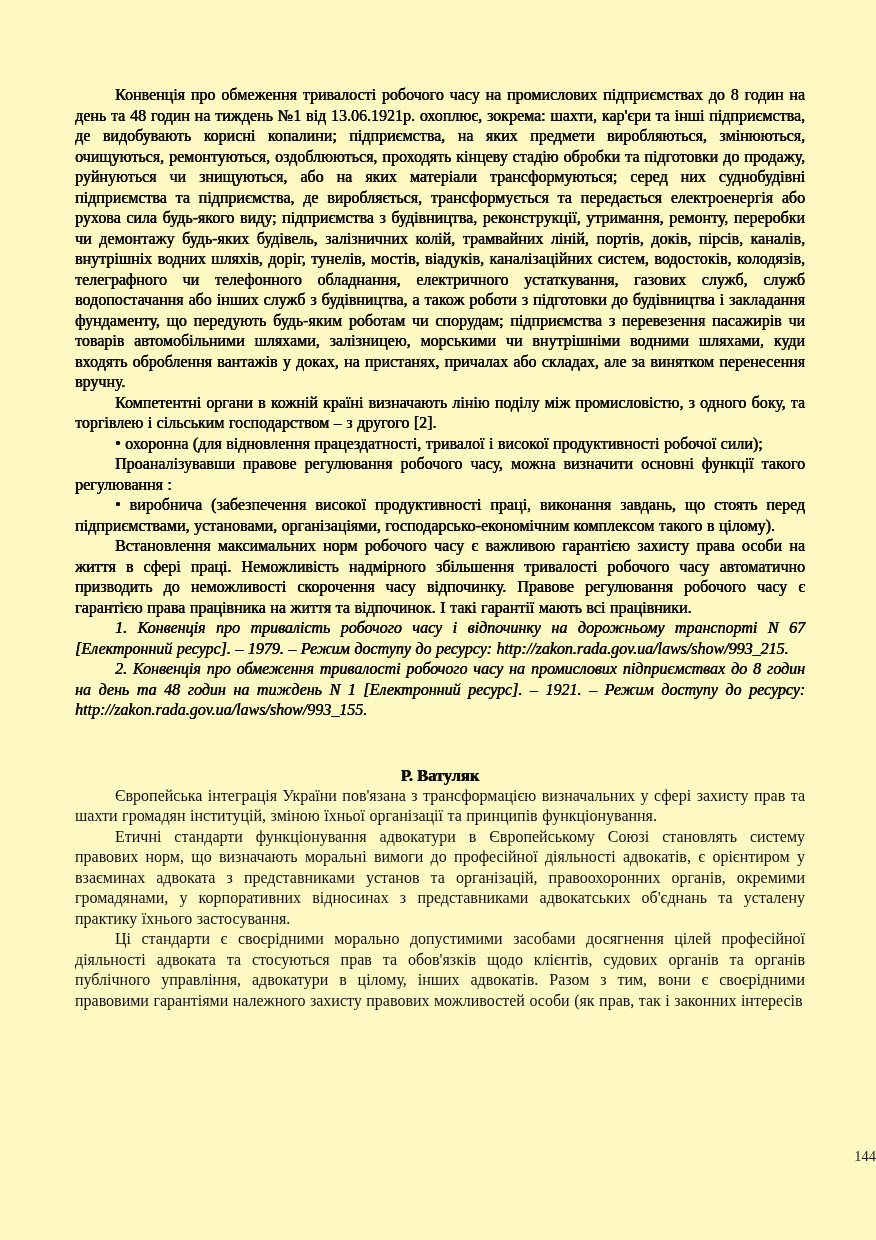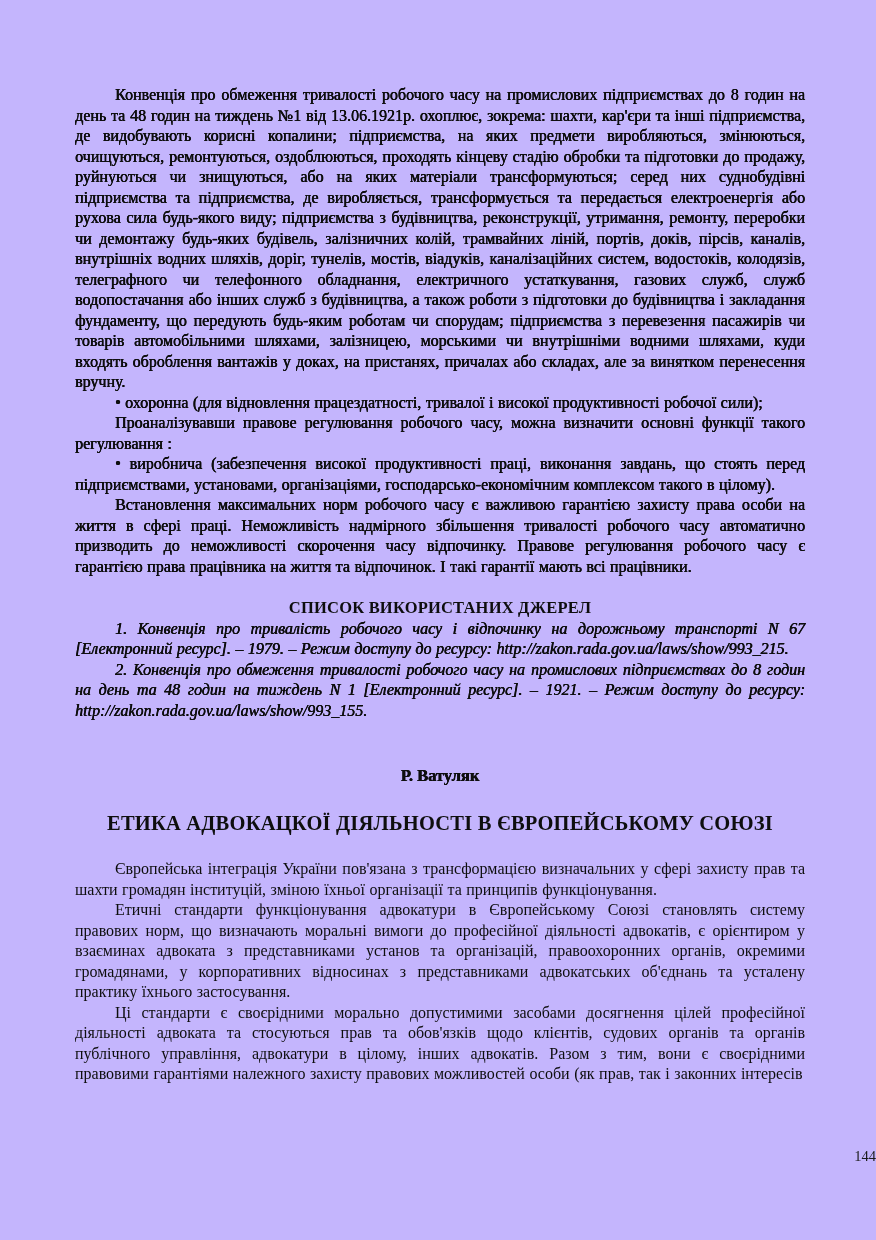--- a/index.html
+++ b/index.html
@@ -4,21 +4,21 @@
 <style>
   html, body {
     margin: 0;
     padding: 0;
     background: #ffffff;
   }
   .page {
     position: relative;
     width: 876px;
     height: 1240px;
-    background: #c4b5fd;
+    background: #fef9c3;
     font-family: "Liberation Serif", serif;
     color: #0e0e0e;
     overflow: hidden;
   }
   .content {
     position: absolute;
     left: 75px;
     top: 85px;
     width: 730px;
   }
@@ -78,40 +78,39 @@
   }
 </style>
 </head>
 <body>
 
 <div class="page">
   <div class="content">
 
     <p class="body heavy">Конвенція про обмеження тривалості робочого часу на промислових підприємствах до 8 годин на день та 48 годин на тиждень №1 від 13.06.1921р. охоплює, зокрема: шахти, кар'єри та інші підприємства, де видобувають корисні копалини; підприємства, на яких предмети виробляються, змінюються, очищуються, ремонтуються, оздоблюються, проходять кінцеву стадію обробки та підготовки до продажу, руйнуються чи знищуються, або на яких матеріали трансформуються; серед них суднобудівні підприємства та підприємства, де виробляється, трансформується та передається електроенергія або рухова сила будь-якого виду; підприємства з будівництва, реконструкції, утримання, ремонту, переробки чи демонтажу будь-яких будівель, залізничних колій, трамвайних ліній, портів, доків, пірсів, каналів, внутрішніх водних шляхів, доріг, тунелів, мостів, віадуків, каналізаційних систем, водостоків, колодязів, телеграфного чи телефонного обладнання, електричного устаткування, газових служб, служб водопостачання або інших служб з будівництва, а також роботи з підготовки до будівництва і закладання фундаменту, що передують будь-яким роботам чи спорудам; підприємства з перевезення пасажирів чи товарів автомобільними шляхами, залізницею, морськими чи внутрішніми водними шляхами, куди входять оброблення вантажів у доках, на пристанях, причалах або складах, але за винятком перенесення вручну.</p>
 
+    <p class="body heavy">Компетентні органи в кожній країні визначають лінію поділу між промисловістю, з одного боку, та торгівлею і сільським господарством – з другого [2].</p>
 
     <p class="body heavy">• охоронна (для відновлення працездатності, тривалої і високої продуктивності робочої сили);</p>
 
     <p class="body heavy">Проаналізувавши правове регулювання робочого часу, можна визначити основні функції такого регулювання :</p>
 
     <p class="body heavy">• виробнича (забезпечення високої продуктивності праці, виконання завдань, що стоять перед підприємствами, установами, організаціями, господарсько-економічним комплексом такого в цілому).</p>
 
     <p class="body heavy">Встановлення максимальних норм робочого часу є важливою гарантією захисту права особи на життя в сфері праці. Неможливість надмірного збільшення тривалості робочого часу автоматично призводить до неможливості скорочення часу відпочинку. Правове регулювання робочого часу є гарантією права працівника на життя та відпочинок. І такі гарантії мають всі працівники.</p>
 
-    <h3 class="sources-heading">СПИСОК ВИКОРИСТАНИХ ДЖЕРЕЛ</h3>
 
     <p class="body ref heavy">1. Конвенція про тривалість робочого часу і відпочинку на дорожньому транспорті N 67 [Електронний ресурс]. – 1979. – Режим доступу до ресурсу: http://zakon.rada.gov.ua/laws/show/993_215.</p>
 
     <p class="body ref heavy">2. Конвенція про обмеження тривалості робочого часу на промислових підприємствах до 8 годин на день та 48 годин на тиждень N 1 [Електронний ресурс]. – 1921. – Режим доступу до ресурсу: http://zakon.rada.gov.ua/laws/show/993_155.</p>
 
     <div class="author-block">
       <div class="author-name heavy">Р. Ватуляк</div>
     </div>
 
-    <h1 class="article-title">ЕТИКА АДВОКАЦКОЇ ДІЯЛЬНОСТІ В ЄВРОПЕЙСЬКОМУ СОЮЗІ</h1>
 
     <p class="body">Європейська інтеграція України пов'язана з трансформацією визначальних у сфері захисту прав та шахти громадян інституцій, зміною їхньої організації та принципів функціонування.</p>
 
     <p class="body">Етичні стандарти функціонування адвокатури в Європейському Союзі становлять систему правових норм, що визначають моральні вимоги до професійної діяльності адвокатів, є орієнтиром у взаєминах адвоката з представниками установ та організацій, правоохоронних органів, окремими громадянами, у корпоративних відносинах з представниками адвокатських об'єднань та усталену практику їхнього застосування.</p>
 
     <p class="body">Ці стандарти є своєрідними морально допустимими засобами досягнення цілей професійної діяльності адвоката та стосуються прав та обов'язків щодо клієнтів, судових органів та органів публічного управління, адвокатури в цілому, інших адвокатів. Разом з тим, вони є своєрідними правовими гарантіями належного захисту правових можливостей особи (як прав, так і законних інтересів</p>
 
   </div>
 
   <div class="page-number">144</div>

